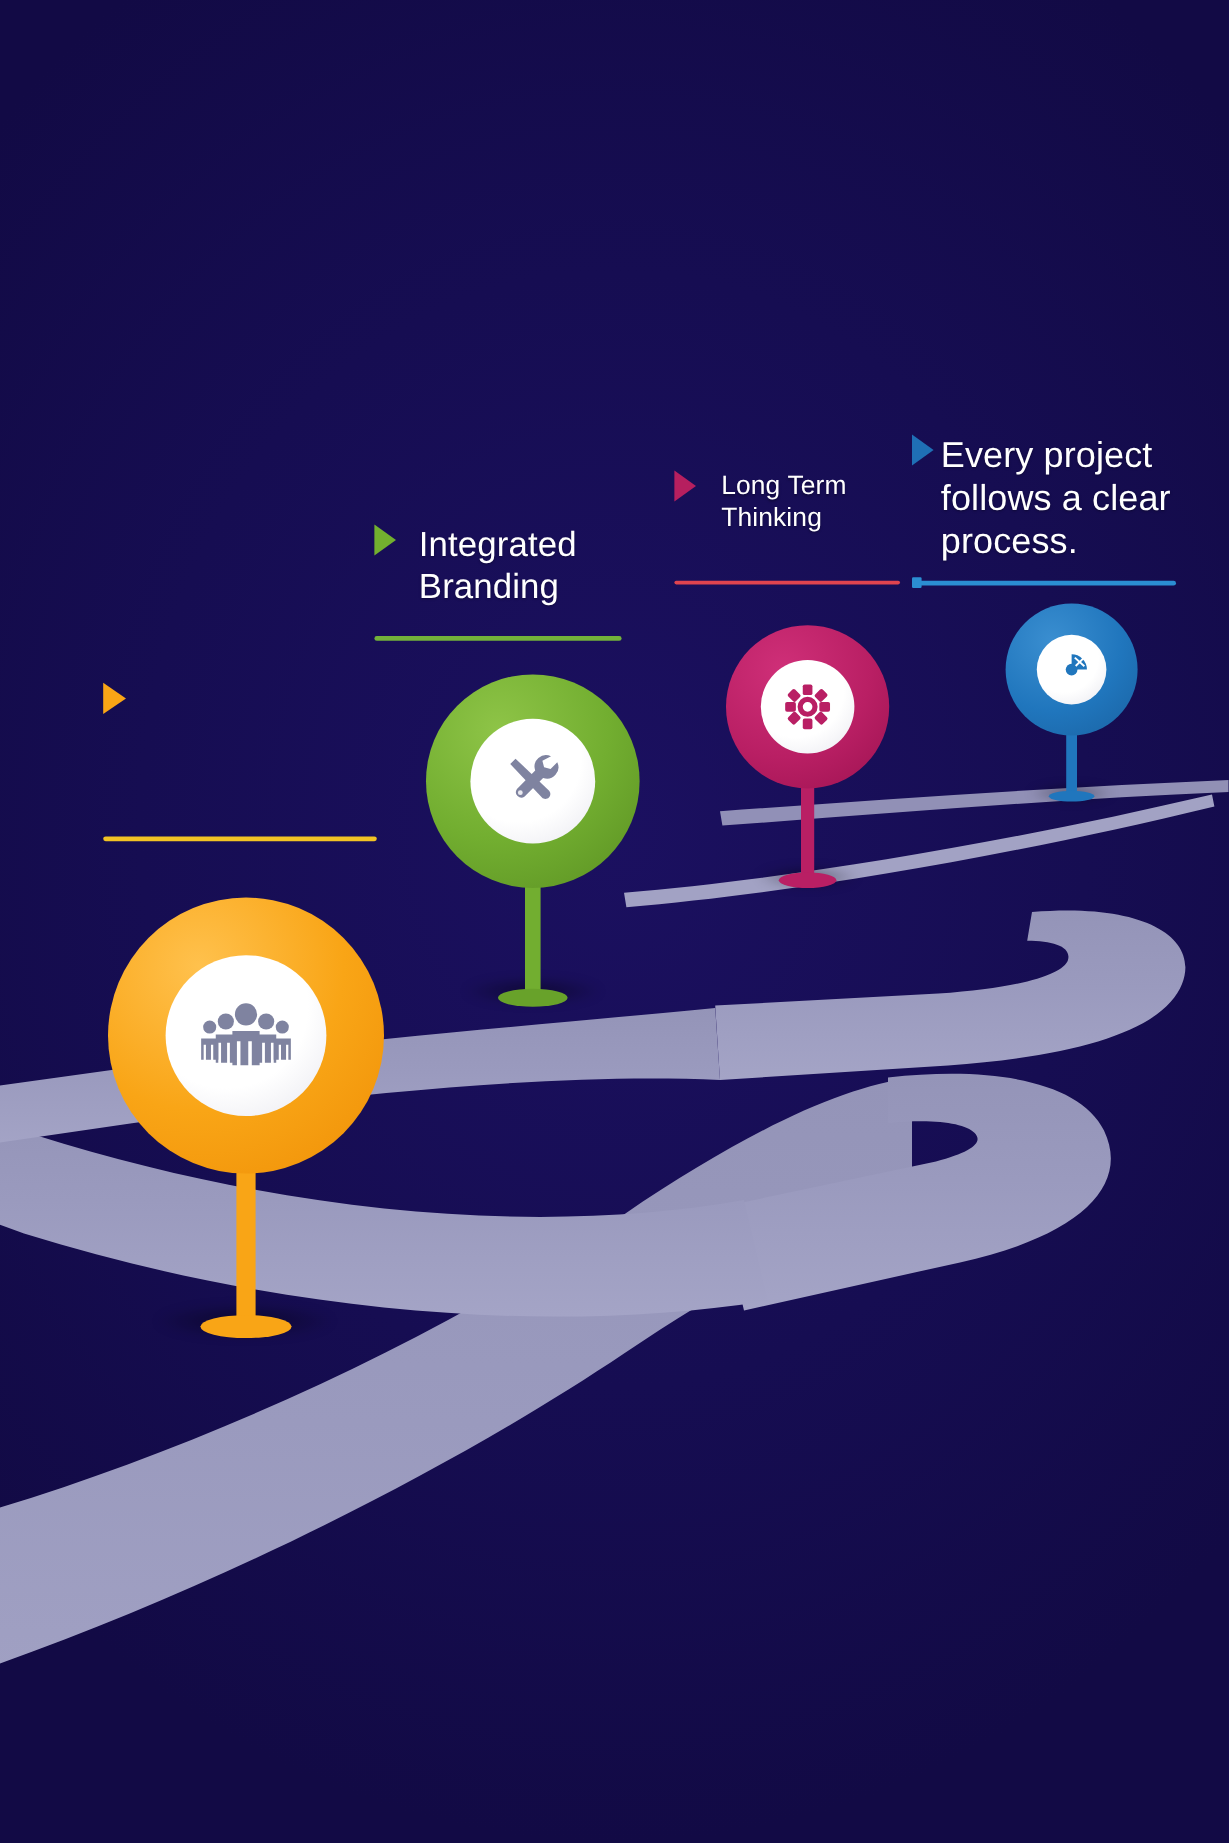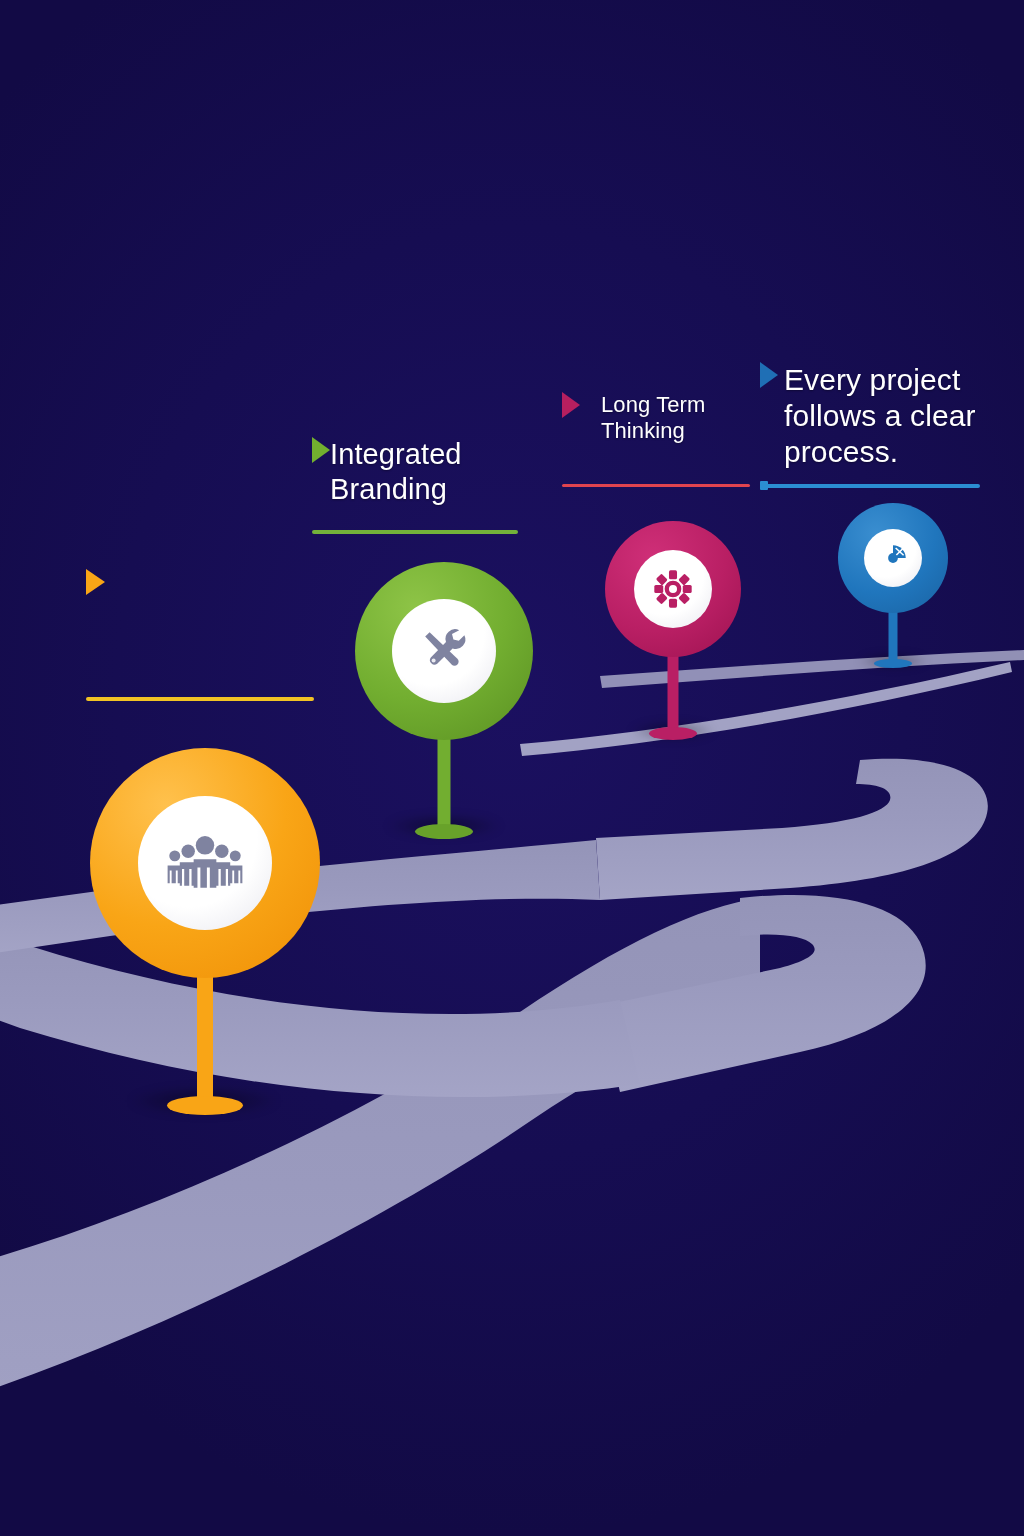--- a/index.html
+++ b/index.html
@@ -224,21 +224,21 @@
 
   <div class="label" style="left:562px;top:392px;width:194px;">
     <div class="arrow" style="border-left:18px solid #b61f5f;"></div>
     <div class="txt" style="margin-left:39px;font-size:22px;">Long Term
 Thinking</div>
     <div class="rule" style="left:0px;top:92px;width:188px;background:#e0444f;height:3px;"></div>
   </div>
 
   <div class="label" style="left:312px;top:437px;width:208px;">
     <div class="arrow" style="border-left:18px solid #72b02f;"></div>
-    <div class="txt" style="margin-left:18px;font-size:29px;">Integrated
+    <div class="txt" style="margin-left:37px;font-size:29px;">Integrated
 Branding</div>
     <div class="rule" style="left:0px;top:93px;width:206px;background:#73b23a;height:4px;"></div>
   </div>
 
   <div class="label" style="left:86px;top:569px;width:230px;">
     <div class="arrow" style="border-left:19px solid #f9a516;"></div>
     <div class="rule" style="left:0px;top:128px;width:228px;background:#f2c324;"></div>
   </div>
 
 </div>

